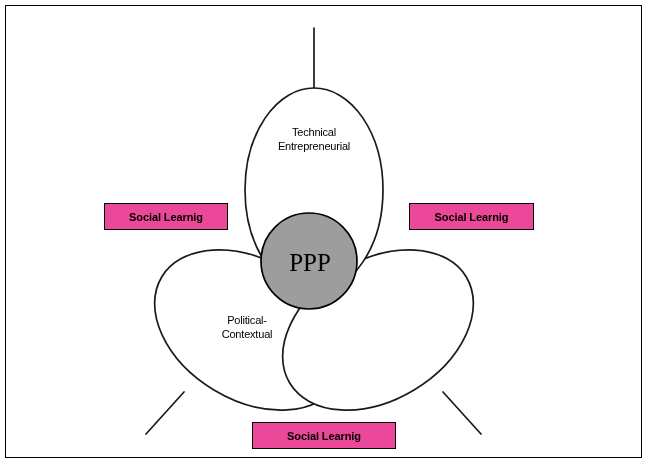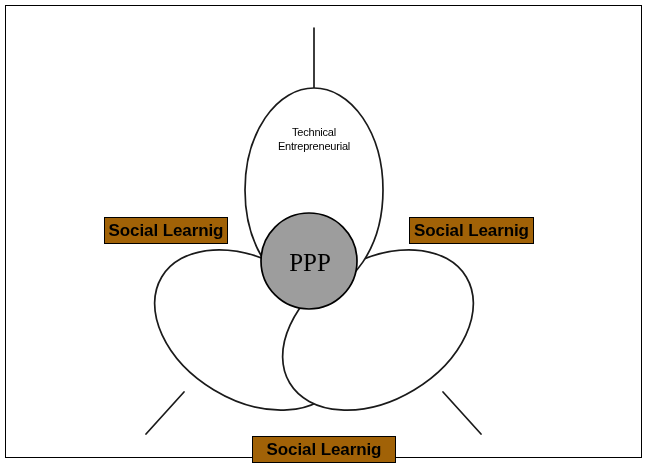--- a/index.html
+++ b/index.html
@@ -81,30 +81,29 @@
     width: 92px;
     text-align: center;
     font-family: "Liberation Serif", serif;
     font-size: 25px;
     color: #000000;
   }
   .social-box {
     position: absolute;
     box-sizing: border-box;
     border: 1.5px solid #000000;
-    background: #a16207;
+    background: #ec4899;
     display: flex;
     align-items: center;
     justify-content: center;
     font-family: "Liberation Sans", sans-serif;
-    font-size: 17px;
+    font-size: 11px;
     font-weight: bold;
     color: #000000;
     letter-spacing: -0.1px;
-    margin-top: 14px;
   }
   #box-left {
     left: 104px;
     top: 203px;
     width: 124px;
     height: 27px;
   }
   #box-right {
     left: 409px;
     top: 203px;
@@ -138,20 +137,24 @@
     <ellipse class="venn-ellipse" cx="314" cy="190" rx="69" ry="102"></ellipse>
 
     <circle class="core-circle" cx="309" cy="261" r="48" fill="#9d9d9d" stroke="#000000"></circle>
   </svg>
 
   <div class="ellipse-label" id="label-technical">
     <span>Technical</span><br>
     <span>Entrepreneurial</span>
   </div>
 
+  <div class="ellipse-label" id="label-political">
+    <span>Political-</span><br>
+    <span>Contextual</span>
+  </div>
 
 
   <div id="core-label">PPP</div>
 
   <div class="social-box" id="box-left">Social Learnig</div>
 
   <div class="social-box" id="box-right">Social Learnig</div>
 
   <div class="social-box" id="box-bottom">Social Learnig</div>
 

